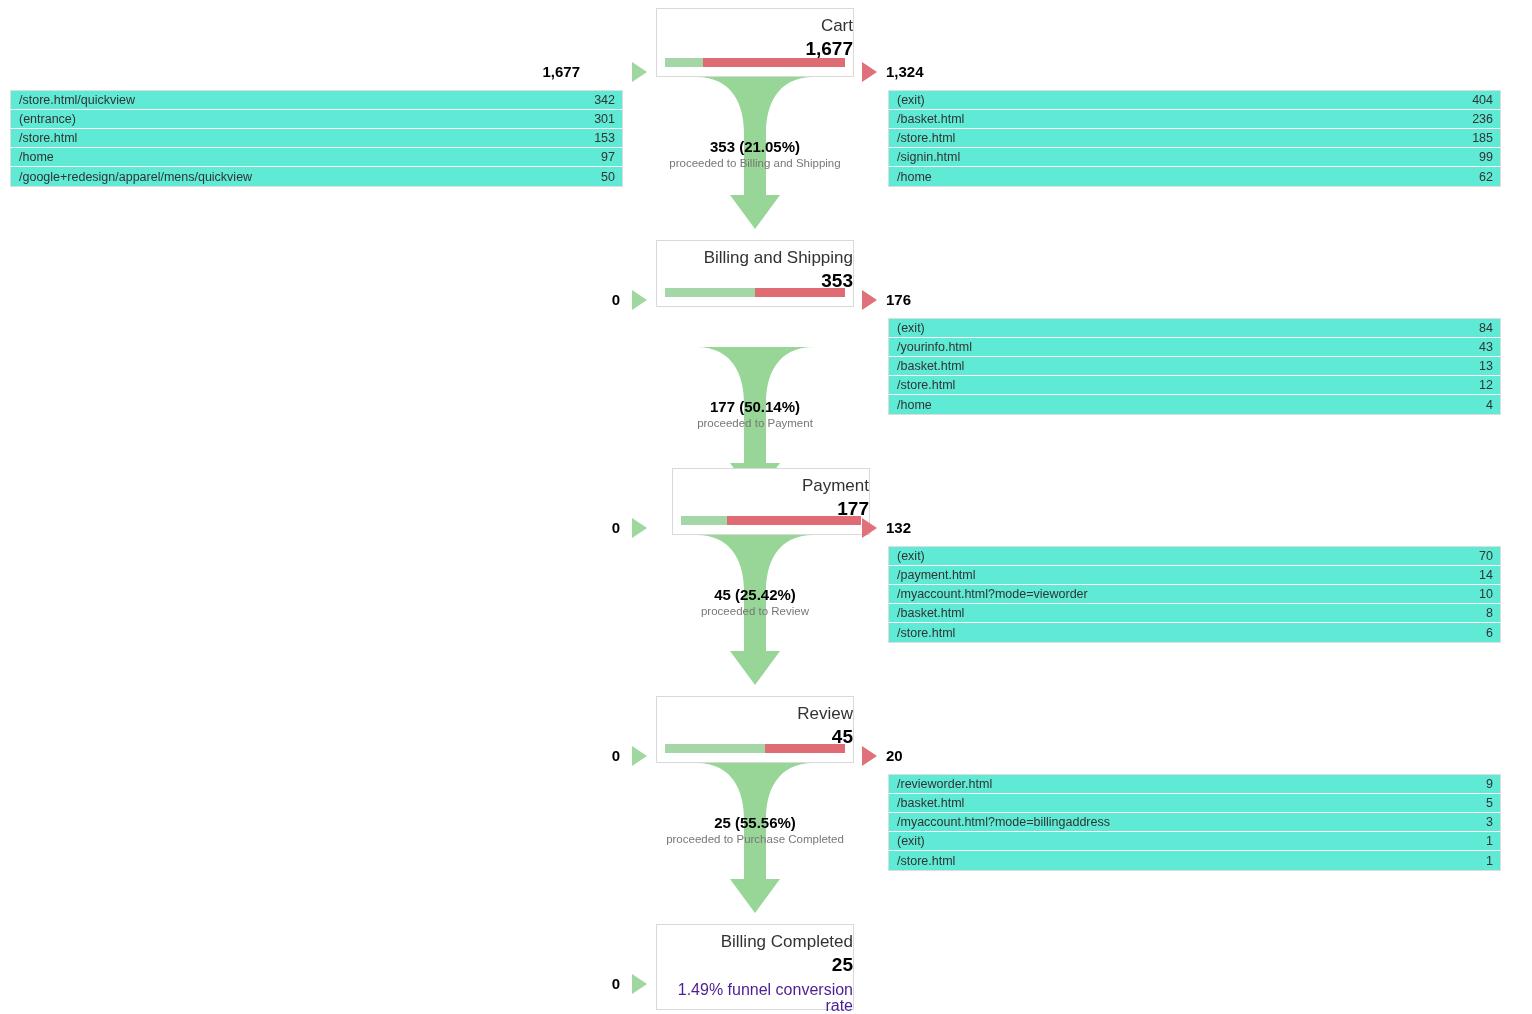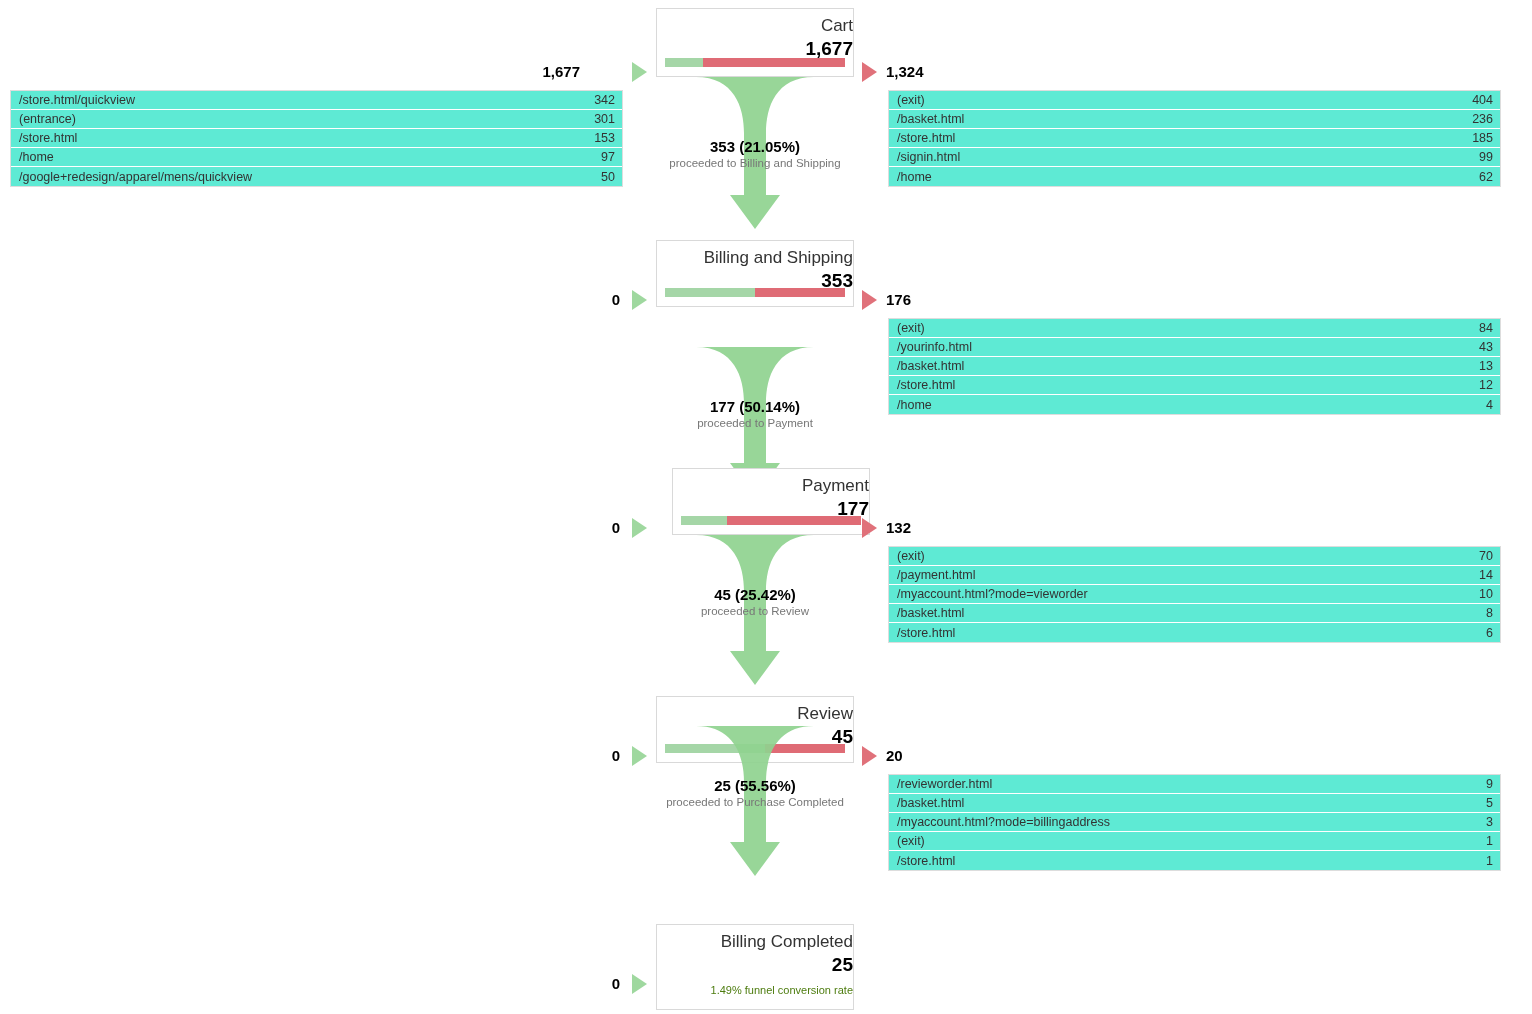--- a/index.html
+++ b/index.html
@@ -33,22 +33,22 @@
     padding-top: 6px;
     white-space: nowrap;
   }
   .step-value {
     font-size: 19px;
     font-weight: bold;
     color: #000000;
     line-height: 23px;
   }
   .step-conv {
-    font-size: 11px;
-    color: #4d7c0f;
+    font-size: 16px;
+    color: #4c1d95;
     line-height: 16px;
     padding-top: 6px;
   }
 
   
   .bar-wrap {
     position: absolute;
     left: 8px;
     right: 8px;
     height: 9px;
@@ -326,21 +326,21 @@
   <div class="row">
       <span class="label">(exit)</span>
       <span class="val">1</span>
     </div>
   <div class="row">
       <span class="label">/store.html</span>
       <span class="val">1</span>
     </div>
 </div>
 
-<div class="connector" style="top:726px;height:161px;">
+<div class="connector" style="top:763px;height:161px;">
   <svg width="198" height="161" viewBox="0 0 198 161" xmlns="http://www.w3.org/2000/svg">
     <path d="M40,0 C78,0 88,30 88,56 L88,116 L74,116 L99,150 L124,116 L110,116 L110,56 C110,30 120,0 158,0 Z" fill="#8fd28f" opacity="0.92"></path>
   </svg>
   <div class="conn-text" style="top:50px;">
     <div class="conn-count"><span>25</span> <span>(55.56%)</span></div>
     <div class="conn-note">proceeded to Purchase Completed</div>
   </div>
 </div>
 
 <div class="step-box" style="top:924px;height:86px;">

